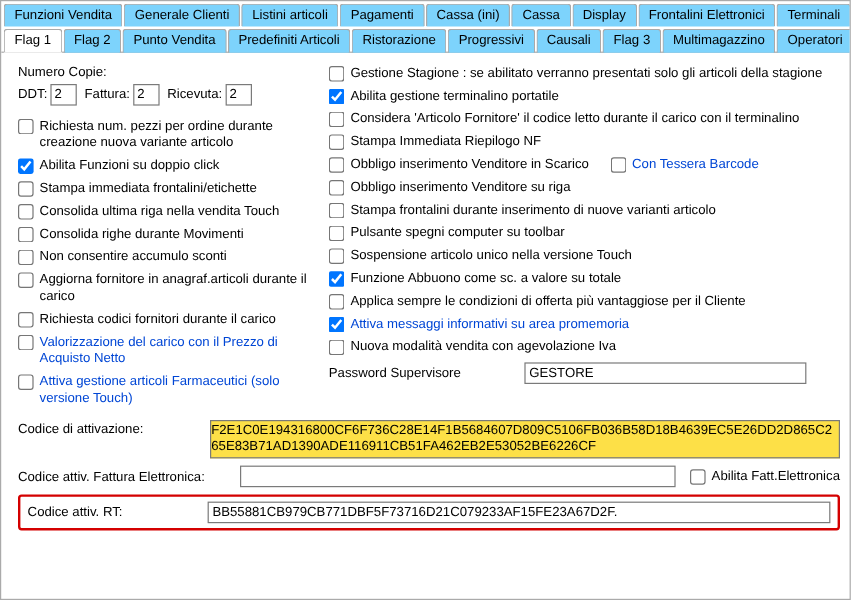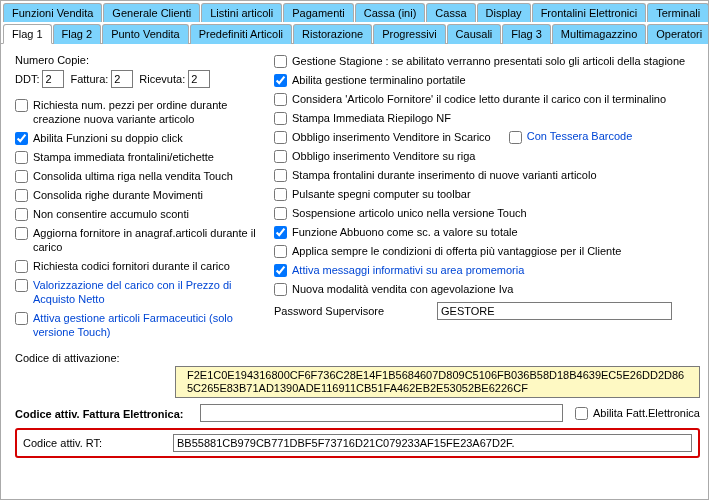--- a/index.html
+++ b/index.html
@@ -71,27 +71,26 @@
     border: 1px solid #7a7a7a;
     height: 18px;
     font-size: 11px;
     padding: 0 3px;
   }
   .full-row { display: flex; align-items: flex-start; margin-top: 6px; }
   .full-row .lbl { width: 160px; padding-top: 2px; }
   .codice-box {
     flex: 1;
     border: 1px solid #7a7a7a;
-    background: #fef9c3;
-    font-size: 11px;
-    padding: 2px 11px;
+    background: #fde047;
+    font-size: 11px;
+    padding: 2px 0;
     min-height: 30px;
     word-break: break-all;
     line-height: 13px;
-    margin-top: 16px;
   }
   .red-box {
     border: 2px solid #d40000;
     border-radius: 3px;
     padding: 4px 6px;
     margin-top: 6px;
     display: flex;
     align-items: center;
   }
   .red-box .lbl { width: 150px; }
@@ -249,21 +248,21 @@
       </div>
     </div>
   </div>
 
   <div class="full-row">
     <div class="lbl">Codice di attivazione:</div>
     <div class="codice-box">F2E1C0E194316800CF6F736C28E14F1B5684607D809C5106FB036B58D18B4639EC5E26DD2D865C265E83B71AD1390ADE116911CB51FA462EB2E53052BE6226CF</div>
   </div>
 
   <div class="full-row" style="align-items:center;">
-    <div class="lbl" style="width:185px;font-weight:bold;">Codice attiv. Fattura Elettronica:</div>
+    <div class="lbl" style="width:185px;">Codice attiv. Fattura Elettronica:</div>
     <input class="text-input" style="flex: 1 1 0%;" value="">
     <div class="chk" style="margin:0 0 0 12px;">
       <input type="checkbox" style="">
       <label>Abilita Fatt.Elettronica</label>
     </div>
   </div>
 
   <div class="red-box">
     <div class="lbl">Codice attiv. RT:</div>
     <input class="text-input" style="flex: 1 1 0%;" value="BB55881CB979CB771DBF5F73716D21C079233AF15FE23A67D2F.">

